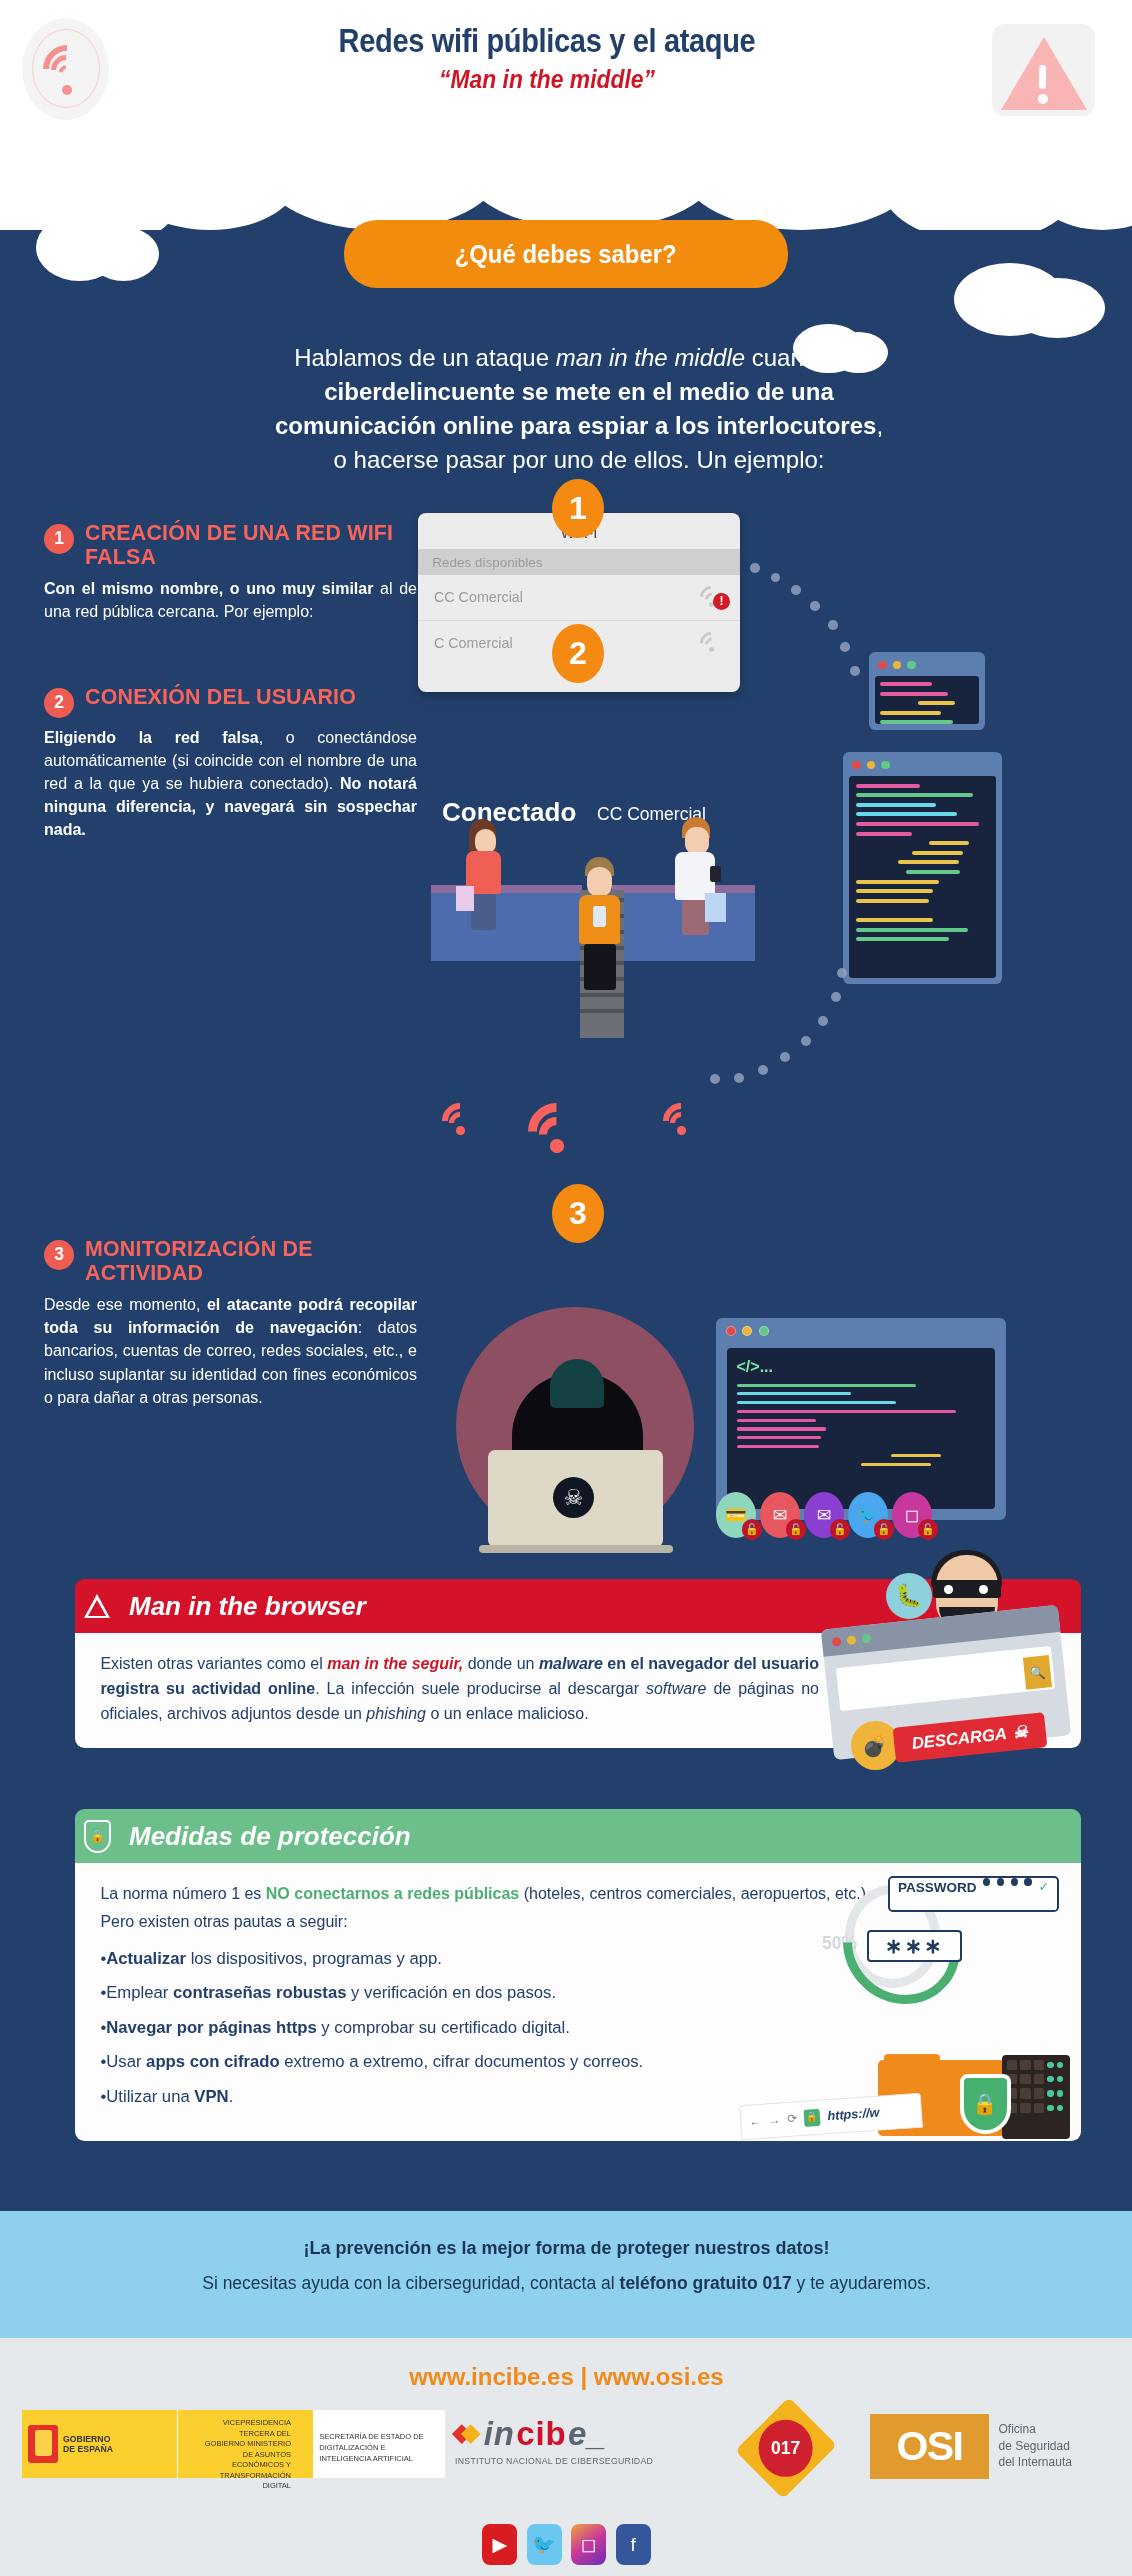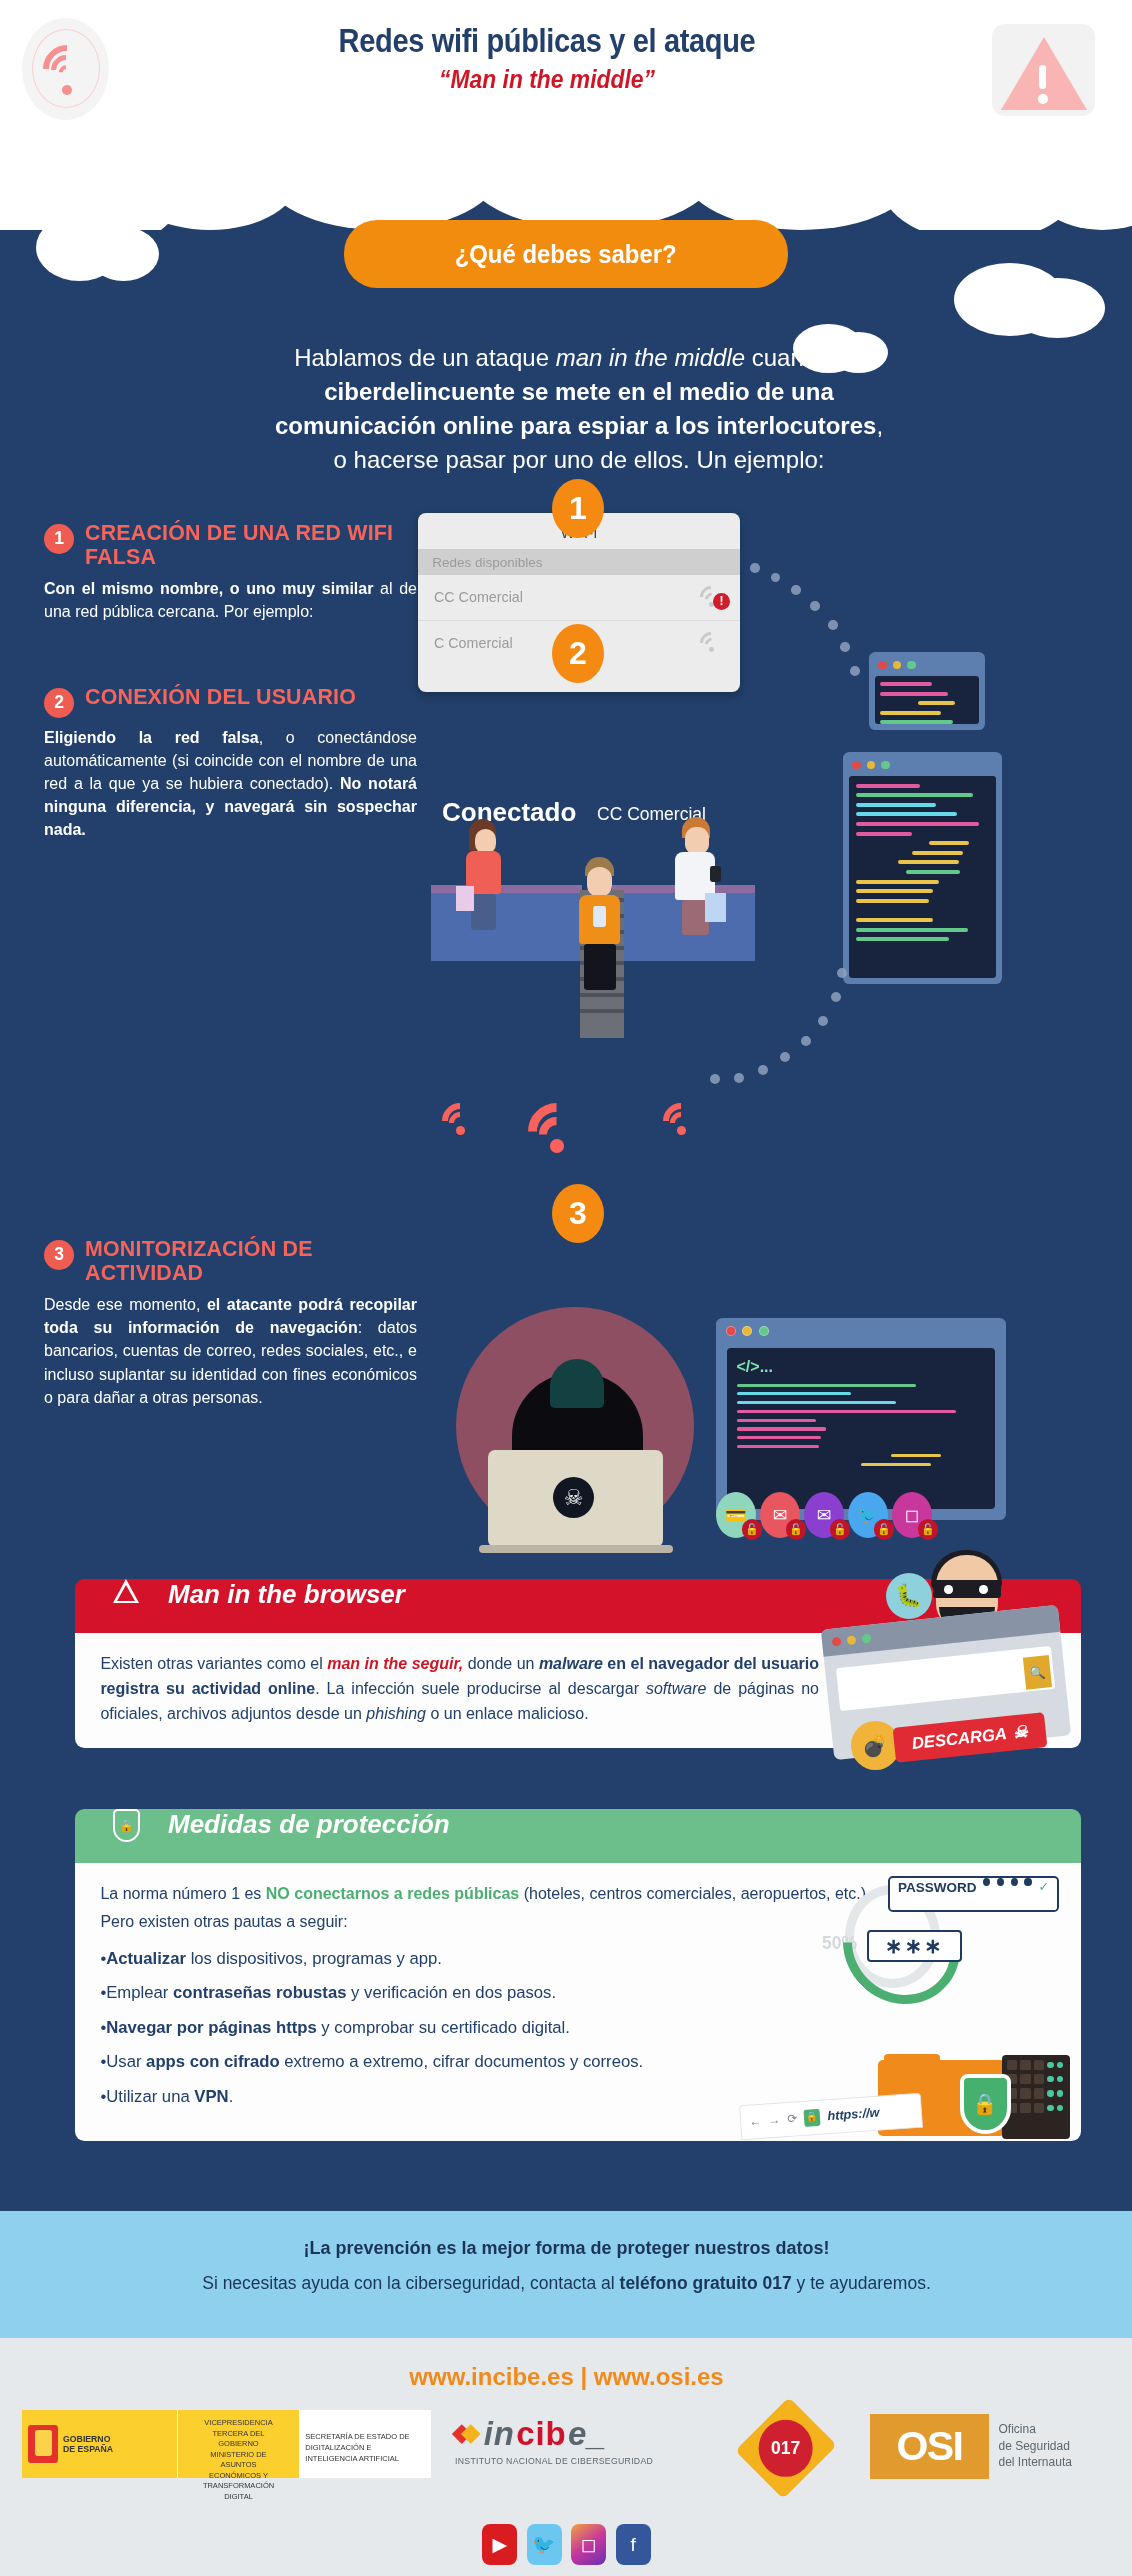--- a/index.html
+++ b/index.html
@@ -237,21 +237,21 @@
   }
   .social-pill .lock {
     position: absolute; right: -6.3px; bottom: -1.6px; width: 20.6px; height: 20.6px;
     background: #c01528; border-radius: 50%; display: flex; align-items: center; justify-content: center;
     font-size: 11px; color: #fff;
   }
 
   
   .card { position: absolute; left: 63px; width: 1006px; border-radius: 9.5px; overflow: visible; }
   .card .cbar {
-    height: 54px; border-radius: 9.5px 9.5px 0 0; display: flex; gap: 28px; padding-left: 38px;
+    height: 54px; border-radius: 9.5px 9.5px 0 0; display: flex; align-items: center; gap: 18px; padding-left: 9px;
   }
   .card .cbar .ctitle {
     color: #fff; font-size: 26px; font-weight: 700; font-style: italic;
     font-family: "Liberation Sans Narrow","Liberation Sans",sans-serif;
   }
   .card .cbody {
     background: #fdfdfd; border-radius: 0 0 9.5px 9.5px; padding: 19px 25.4px 22px;
     color: #22406b; font-size: 16px; line-height: 1.55; text-align: justify;
     font-family: "Liberation Sans Narrow","Liberation Sans",sans-serif;
   }
@@ -386,21 +386,21 @@
     font-family: "Liberation Sans Narrow","Liberation Sans",sans-serif;
   }
   .logos { position: relative; margin-top: 19px; height: 79px; }
   .gob {
     position: absolute; left: 22px; top: 0; display: flex; height: 68px;
   }
   .gob .c1 { width: 155px; background: #fbcf2e; display: flex; align-items: center; gap: 4.8px; padding: 0 6.3px; }
   .gob .crest { width: 30px; height: 38px; background: #e4322b; border-radius: 3.2px; position: relative; }
   .gob .crest::after { content:''; position:absolute; left:6.3px; top:4.8px; width:17.5px; height:25.4px; background:#fbd24a; border-radius:2.4px; }
   .gob .t1 { font-size: 8.7px; font-weight: 700; color: #333; line-height: 1.25; text-align: left; }
-  .gob .c2 { width: 122px; background: #fbcf2e; font-size: 7.5px; color: #333; text-align: center; padding: 8px 22px; line-height: 1.4; border-left: 0.8px solid #fff; }
+  .gob .c2 { width: 136px; background: #fbcf2e; font-size: 7.5px; color: #333; text-align: right; padding: 8px 22px; line-height: 1.4; border-left: 0.8px solid #fff; }
   .gob .c3 { width: 132px; background: #ffffff; font-size: 7.5px; color: #333; text-align: left; padding: 20.6px 6.3px; line-height: 1.5; }
 
   .incibe { position: absolute; left: 455px; top: 4.8px; text-align: center; }
   .incibe .word { font-size: 33px; font-weight: 700; letter-spacing: 0.8px; display: flex; align-items: center; gap: 1.6px; }
   .incibe .word .dia { width: 13.5px; height: 13.5px; background: #e4322b; transform: rotate(45deg); margin-right: 4.8px; }
   .incibe .word .dia2 { width: 13.5px; height: 13.5px; background: #f4b31d; transform: rotate(45deg); margin-right: 4.8px; }
   .incibe .gray { color: #5b6770; font-style: italic; }
   .incibe .red { color: #d0112b; }
   .incibe .cap { font-size: 8.7px; color: #5b6770; margin-top: 3.2px; letter-spacing: 0.3px; }
 

